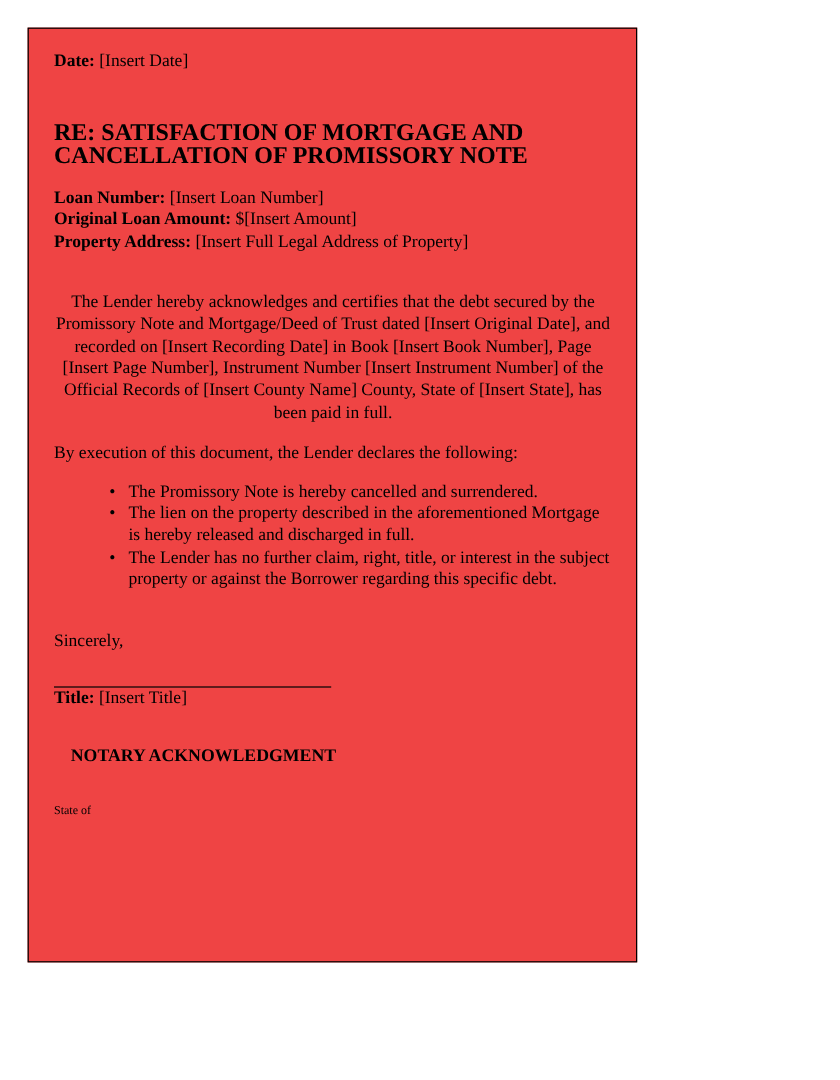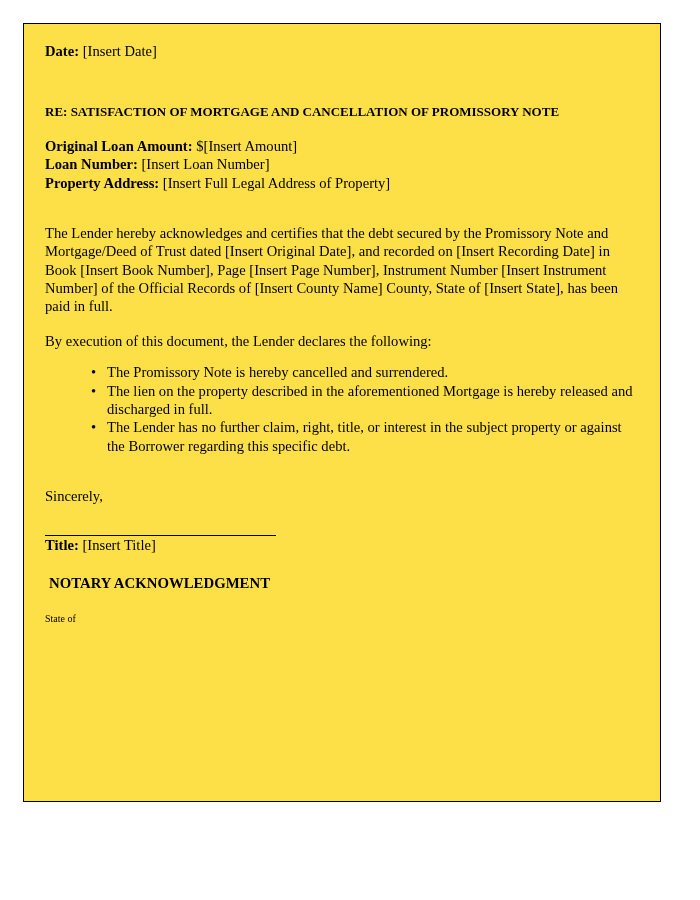--- a/index.html
+++ b/index.html
@@ -12,62 +12,63 @@
     height: 900px;
     font-family: "Liberation Serif", "DejaVu Serif", serif;
     color: #000000;
     overflow: hidden;
   }
 
   .page {
     position: absolute;
     left: 23px;
     top: 23px;
-    width: 638px;
+    width: 508px;
     height: 779px;
     border: 1px solid #000000;
     box-sizing: border-box;
     overflow: hidden;
-    background: #fde047;
+    background: #ef4444;
   }
 
   .page-inner {
     padding: 18px 20px 0 21px;
   }
 
   .blk {
     font-size: 14.6px;
     line-height: 18.2px;
     margin: 0 0 0 0;
   }
   .gap-md { height: 13px; }
   .gap-lg { height: 16px; }
 
   .lbl {
     font-weight: bold;
   }
 
   h1.re-heading {
-    font-size: 13px;
+    font-size: 20px;
     line-height: 19px;
     font-weight: bold;
     margin: 0;
     max-width: 596px;
   }
 
   p.para {
     font-size: 14.6px;
     line-height: 18.4px;
     margin: 0;
     max-width: 582px;
     text-align: left;
   }
 
   p.para.wide {
     max-width: 584px;
+    text-align: center;
   }
 
   ul.decl-list {
     margin: 0;
     padding: 0 0 0 46px;
     list-style: none;
     max-width: 600px;
   }
   ul.decl-list li {
     font-size: 14.6px;
@@ -88,21 +89,21 @@
     width: 231px;
     height: 0;
     border-top: 1.3px solid #000000;
     margin: 0;
   }
 
   .notary-head {
     font-size: 14.8px;
     line-height: 19px;
     font-weight: bold;
-    margin: 4px;
+    margin: 14px;
   }
 
   .clipped-line {
     font-size: 10px;
     line-height: 18.4px;
     margin: 0;
   }
 </style>
 </head>
 <body>
@@ -122,26 +123,26 @@
 
 
     <div class="gap-lg"></div>
 
     <h1 class="re-heading">RE: SATISFACTION OF MORTGAGE AND CANCELLATION OF PROMISSORY NOTE</h1>
 
     <div class="gap-lg"></div>
 
     <div class="blk">
       <div>
+        <span class="lbl">Loan Number:</span>
+        <span>[Insert Loan Number]</span>
+      </div>
+      <div>
         <span class="lbl">Original Loan Amount:</span>
         <span>$[Insert Amount]</span>
-      </div>
-      <div>
-        <span class="lbl">Loan Number:</span>
-        <span>[Insert Loan Number]</span>
       </div>
       <div>
         <span class="lbl">Property Address:</span>
         <span>[Insert Full Legal Address of Property]</span>
       </div>
     </div>
 
     <div class="gap-lg"></div>
 
 

